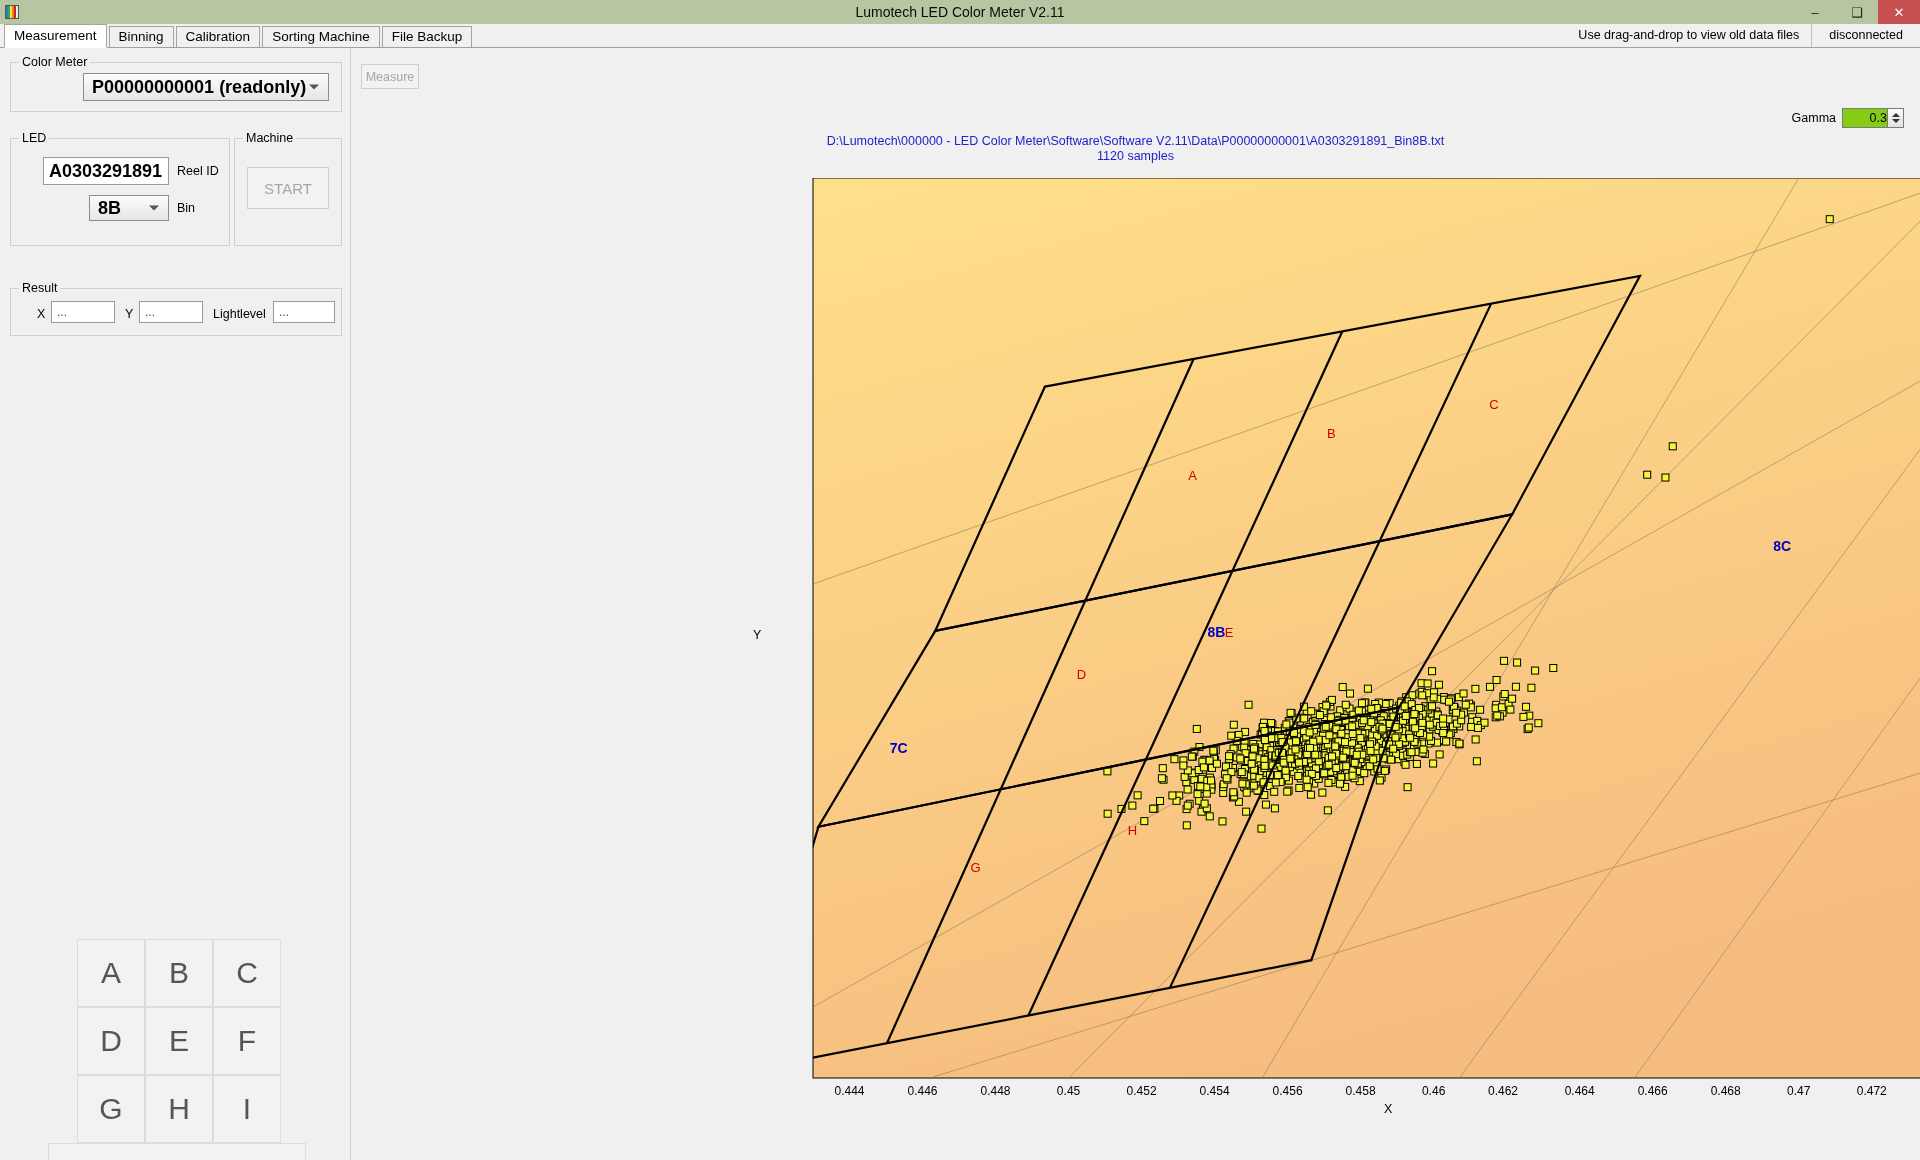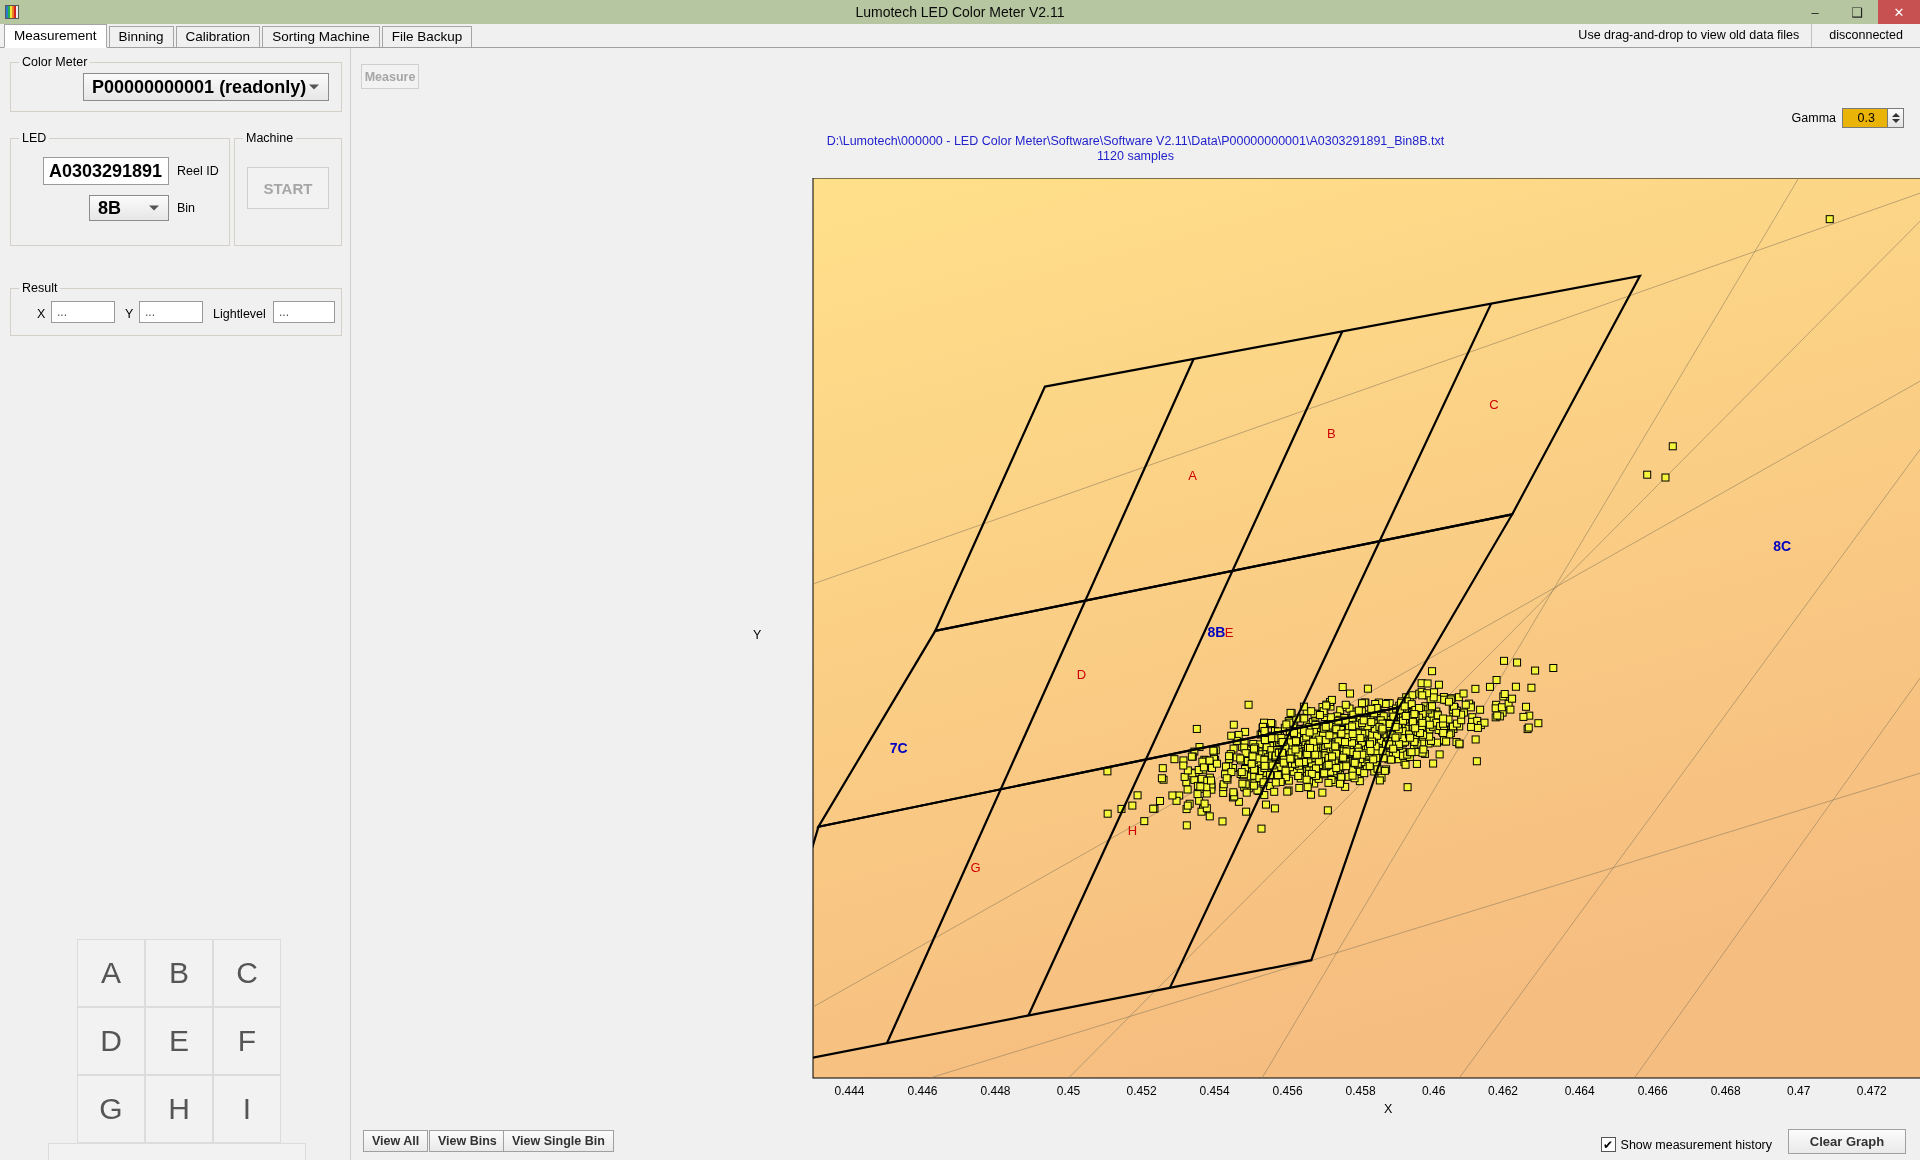--- a/index.html
+++ b/index.html
@@ -55,39 +55,39 @@
   .bigtxt{font-size:18px;font-weight:bold;color:#000;}
   .combo{
     background:linear-gradient(#fbfbfb,#e6e6e6);border:1px solid #8c8c8c;box-sizing:border-box;
     display:flex;align-items:center;padding-left:8px;font-size:18px;font-weight:bold;position:relative;
   }
   .combo .arrow{position:absolute;right:9px;top:50%;transform:translateY(-50%);
     width:0;height:0;border-left:5px solid transparent;border-right:5px solid transparent;border-top:5px solid #555;}
   .lbl{position:absolute;font-size:12.5px;color:#000;}
   .btn{
     background:linear-gradient(#fcfcfc,#e9e9e9);border:1px solid #a0a0a0;box-sizing:border-box;
-    display:flex;align-items:center;justify-content:center;font-size:13px;color:#333;font-weight:bold;
+    display:flex;align-items:center;justify-content:center;font-size:13px;color:#333;
   }
   .btn.disabled{color:#a6a6a6;background:#f2f2f2;border-color:#cfcfcf;}
   .binbtn{
     position:absolute;background:#f2f2f2;border:1px solid #dcdcdc;
     display:flex;align-items:center;justify-content:center;
     font-size:30px;color:#555;box-sizing:border-box;
   }
   #notinbin{
     position:absolute;background:#f2f2f2;border:1px solid #dcdcdc;
     display:flex;align-items:center;justify-content:center;font-size:19px;color:#444;box-sizing:border-box;
   }
   
   #measure-btn{position:absolute;left:365px;top:62px;width:58px;height:25px;font-size:12.5px;}
   #gamma-wrap{position:absolute;right:16px;top:60px;display:flex;align-items:center;}
   #gamma-label{font-size:12.5px;margin-right:6px;}
   #gamma-box{
-    width:46px;height:20px;border:1px solid #7a7a7a;background:#eab308;box-sizing:border-box;
-    display:flex;align-items:center;justify-content:flex-end;padding-right:12px;font-size:12.5px;
+    width:46px;height:20px;border:1px solid #7a7a7a;background:#84cc16;box-sizing:border-box;
+    display:flex;align-items:center;justify-content:flex-end;padding-right:0;font-size:12.5px;
   }
   #gamma-spin{width:16px;height:20px;border:1px solid #7a7a7a;border-left:none;box-sizing:border-box;
     background:linear-gradient(#fbfbfb,#e2e2e2);display:flex;flex-direction:column;align-items:center;justify-content:center;}
   #gamma-spin i{display:block;width:0;height:0;border-left:4px solid transparent;border-right:4px solid transparent;}
   #gamma-spin i.up{border-bottom:4px solid #333;margin-bottom:2px;}
   #gamma-spin i.dn{border-top:4px solid #333;}
   
   #chart-titles{position:absolute;left:0;right:0;top:86px;text-align:center;color:#2222cc;font-size:12.5px;line-height:15px;}
   
   #plotwrap{position:absolute;left:400px;top:130px;width:1035px;height:905px;}
@@ -1418,25 +1418,15 @@
             <text x="478.19047619047734" y="458.5173501577286" fill="#d00000" font-size="13" font-family="&quot;Liberation Sans&quot;, sans-serif" text-anchor="middle">E</text>
             <text x="224.46031746031792" y="694.1640378548886" fill="#d00000" font-size="13" font-family="&quot;Liberation Sans&quot;, sans-serif" text-anchor="middle">G</text>
             <text x="381.444444444444" y="657.2555205047319" fill="#d00000" font-size="13" font-family="&quot;Liberation Sans&quot;, sans-serif" text-anchor="middle">H</text>
             <text x="147.79365079365155" y="574.9211356466874" fill="#0000c0" font-size="14" font-family="&quot;Liberation Sans&quot;, sans-serif" font-weight="bold" text-anchor="middle">7C</text>
             <text x="465.4126984126989" y="458.5173501577286" fill="#0000c0" font-size="14" font-family="&quot;Liberation Sans&quot;, sans-serif" font-weight="bold" text-anchor="middle">8B</text>
             <text x="1031.2857142857158" y="373.34384858044143" fill="#0000c0" font-size="14" font-family="&quot;Liberation Sans&quot;, sans-serif" font-weight="bold" text-anchor="middle">8C</text>
           </g>
         </svg>
     </div>
 
-    <div id="bottombar">
-      <div class="btn bbtn" style="left:12px;bottom:9px;">View All</div>
-      <div class="btn bbtn" style="left:78px;bottom:9px;">View Bins</div>
-      <div class="btn bbtn" style="left:152px;bottom:9px;">View Single Bin</div>
-      <div id="histwrap">
-        <span id="histchk">✔</span>
-        <span>Show measurement history</span>
-      </div>
-      <div class="btn" id="cleargraph">Clear Graph</div>
-    </div>
 
   </div>
 </div>
 
 </body></html>

